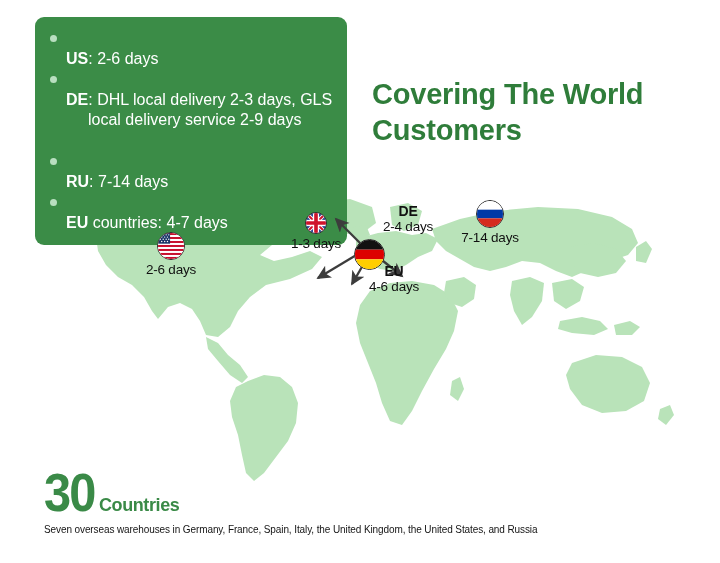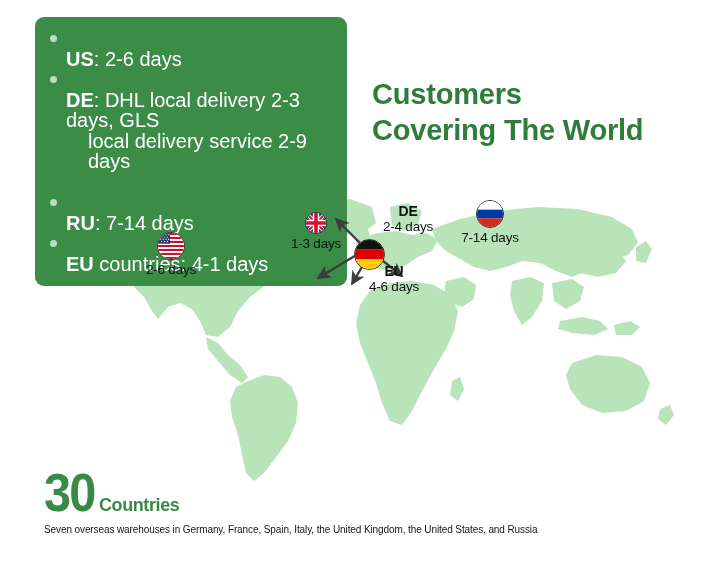--- a/index.html
+++ b/index.html
@@ -39,21 +39,21 @@
   }
   .info-list {
     list-style: none;
     margin: 0;
     padding: 0;
   }
   .info-item {
     position: relative;
     padding-left: 17px;
     color: #ffffff;
-    font-size: 20px;
+    font-size: 16px;
     line-height: 20.5px;
     white-space: pre-line;
   }
   .info-item::before {
     content: "";
     position: absolute;
     left: 1px;
     top: 7px;
     width: 7px;
     height: 7px;
@@ -223,28 +223,28 @@
       <span class="info-code">US</span><span>: </span><span>2-6 days</span>
     </li>
     <li class="info-item">
       <span class="info-code">DE</span><span>: </span><span>DHL local delivery 2-3 days, GLS</span>
       <span class="info-cont">local delivery service 2-9 days</span>
     </li>
     <li class="info-item">
       <span class="info-code">RU</span><span>: </span><span>7-14 days</span>
     </li>
     <li class="info-item">
-      <span class="info-code">EU</span><span> </span><span>countries: 4-1 days</span>
+      <span class="info-code">EU</span><span> </span><span>countries: 4-7 days</span>
     </li>
   </ul>
 </div>
 
 <div id="headline">
+  <span class="hl-line">Covering The World</span>
   <span class="hl-line">Customers</span>
-  <span class="hl-line">Covering The World</span>
 </div>
 
 <div id="arrows">
   <svg viewBox="0 0 180 110" xmlns="http://www.w3.org/2000/svg" aria-hidden="true">
     <defs>
       <marker id="ah" markerWidth="7" markerHeight="7" refX="5.4" refY="3" orient="auto">
         <path d="M0,0 L6.2,3 L0,6 L1.6,3 Z" fill="#3c3c3c"></path>
       </marker>
     </defs>
     <g stroke="#3c3c3c" stroke-width="2.3" fill="none" marker-end="url(#ah)">

